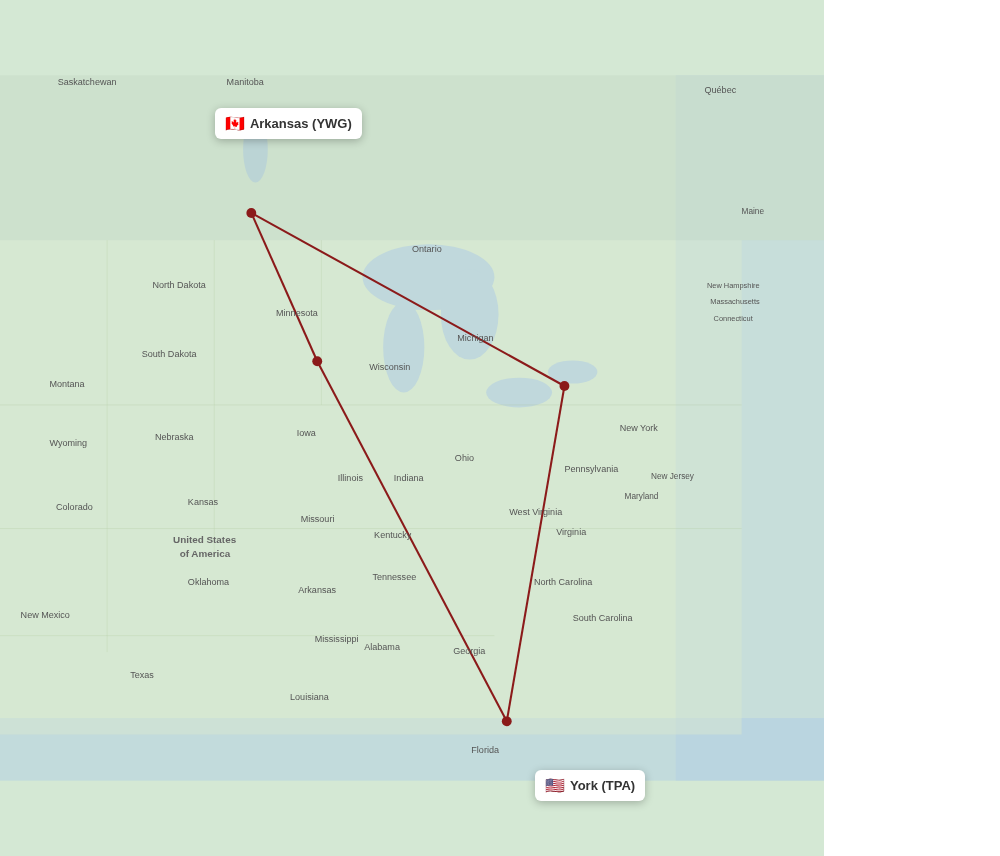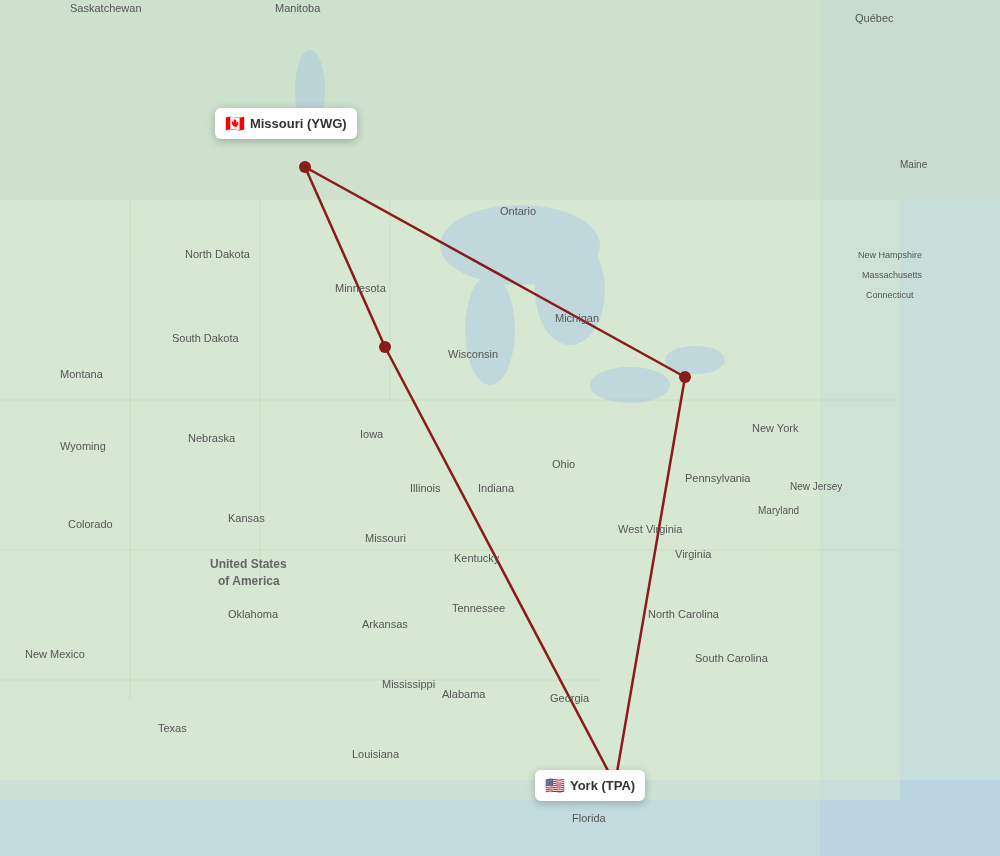--- a/index.html
+++ b/index.html
@@ -1,19 +1,19 @@
 <!DOCTYPE html>
 <html><head>
   <meta charset="utf-8">
   <style>
     * { margin: 0; padding: 0; box-sizing: border-box; }
     body { width: 1000px; height: 856px; overflow: hidden; font-family: Arial, sans-serif; }
     
     #map-container {
-      width: 1000px;
+      width: 824px;
       height: 856px;
       position: relative;
       background-color: #e8f0e8;
     }
 
     
     #map-bg {
       width: 100%;
       height: 100%;
       position: absolute;
@@ -147,21 +147,21 @@
     <text x="900" y="168" font-size="10" fill="#555" font-family="Arial">Maine</text>
     <text x="858" y="258" font-size="9" fill="#555" font-family="Arial">New Hampshire</text>
     <text x="862" y="278" font-size="9" fill="#555" font-family="Arial">Massachusetts</text>
     <text x="866" y="298" font-size="9" fill="#555" font-family="Arial">Connecticut</text>
     <text x="210" y="568" font-size="12" fill="#666" font-family="Arial" font-weight="600">United States</text>
     <text x="218" y="585" font-size="12" fill="#666" font-family="Arial" font-weight="600">of America</text>
   </svg>
 
   <div class="city-bubble" style="left: 215px; top: 108px;">
     <span class="flag">🇨🇦</span>
-    <span>Missouri (YWG)</span>
+    <span>Arkansas (YWG)</span>
   </div>
 
   <div class="city-bubble" style="left: 535px; top: 770px;">
     <span class="flag">🇺🇸</span>
     <span>York (TPA)</span>
   </div>
 
 </div>
 
 </body></html>

